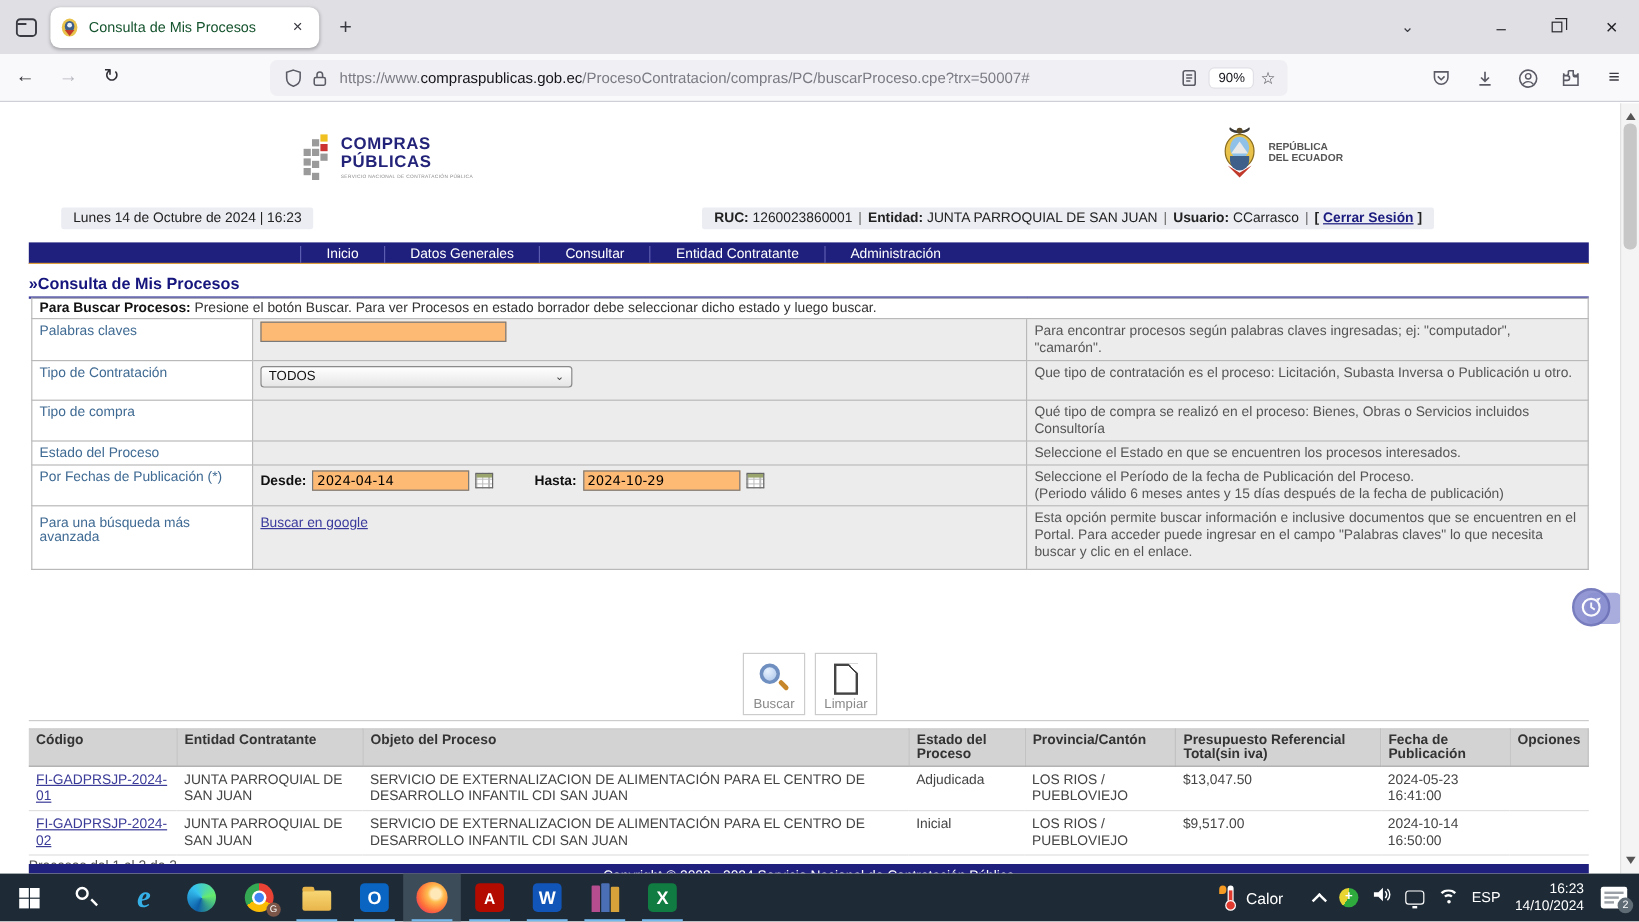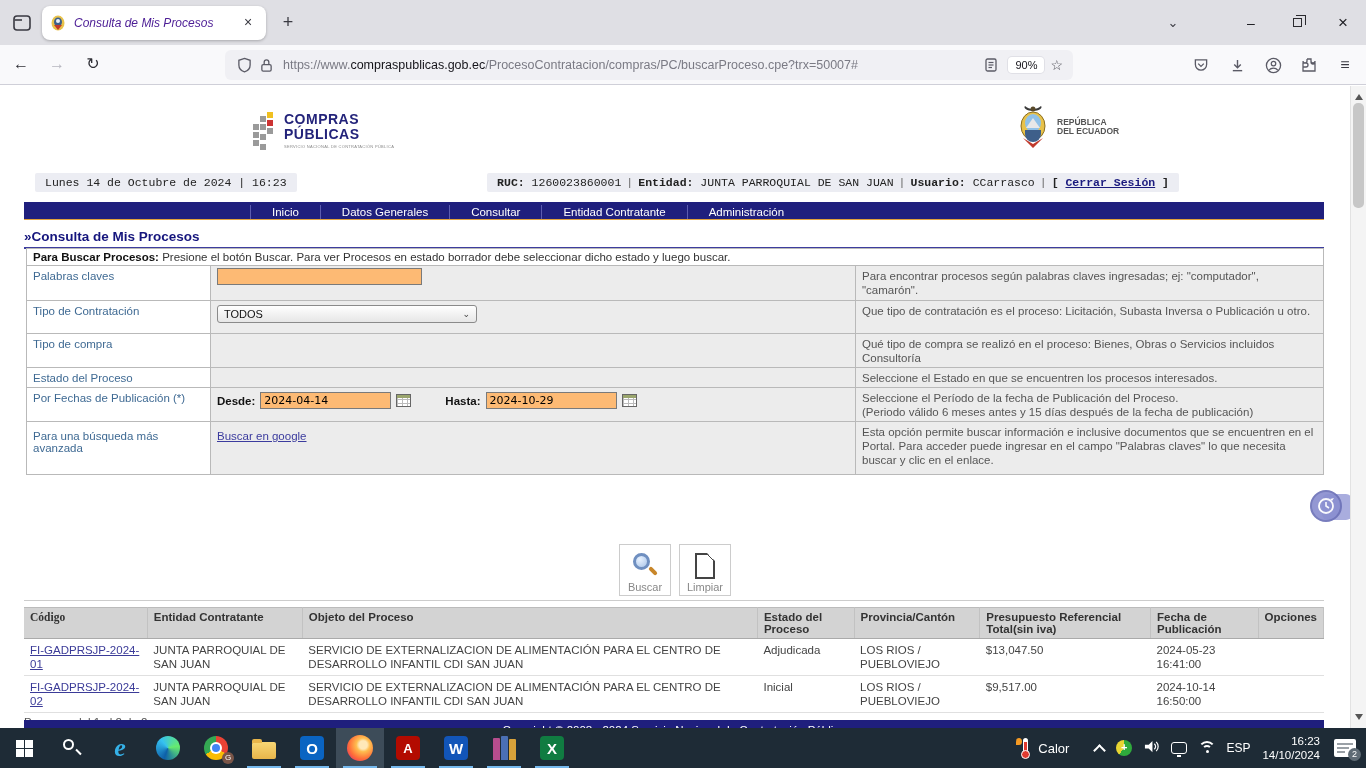--- a/index.html
+++ b/index.html
@@ -4,21 +4,21 @@
 <style>
   * { margin:0; padding:0; box-sizing:border-box; }
   html,body { width:1366px; height:768px; overflow:hidden; font-family:"Liberation Sans", sans-serif; }
   body { position:relative; background:#fff; }
 
   
   .tabbar { position:absolute; top:0; left:0; width:1366px; height:45px; background:#dfdfe4; display:flex; align-items:center; }
   .fxview { width:28px; height:28px; margin-left:8px; border-radius:4px; display:flex; align-items:center; justify-content:center; }
   .fxview svg { display:block; }
   .tab { position:relative; margin-left:6px; width:224px; height:34px; background:#fff; border-radius:8px; box-shadow:0 1px 3px rgba(0,0,0,.25); display:flex; align-items:center; padding:0 8px; }
-  .tab-title { flex:1; font-size:12px; color:#4c1d95; white-space:nowrap; overflow:hidden; margin-left:8px;font-style:italic; }
+  .tab-title { flex:1; font-size:12px; color:#14532d; white-space:nowrap; overflow:hidden; margin-left:8px; }
   .tab-close { width:20px; height:20px; border-radius:4px; text-align:center; line-height:18px; font-size:14px; color:#3a3a42; }
   .newtab { width:28px; height:28px; margin-left:8px; border-radius:4px; text-align:center; line-height:26px; font-size:18px; color:#3a3a42; }
   .tabbar-right { position:absolute; right:0; top:0; height:45px; display:flex; align-items:center; }
   .tab-list-btn { width:30px; text-align:center; font-size:13px; color:#3a3a42; margin-right:40px; }
   .winbtn { width:46px; height:45px; display:flex; align-items:center; justify-content:center; color:#202025; font-size:14px; }
   .restore-glyph { width:9px; height:9px; border:1px solid #2a2a2e; position:relative; background:#dfdfe4; }
   .restore-glyph::before { content:""; position:absolute; left:2px; top:-4px; width:9px; height:9px; border:1px solid #2a2a2e; border-left:none; border-bottom:none; }
 
   .toolbar { position:absolute; top:45px; left:0; width:1366px; height:40px; background:#f9f9fb; border-bottom:1px solid #cfcfd8; display:flex; align-items:center; }
   .navbtn { width:30px; height:30px; margin-left:6px; border-radius:4px; text-align:center; line-height:28px; font-size:16px; color:#2f2f36; }
@@ -39,21 +39,21 @@
   .logo-cp { position:absolute; left:253px; top:18px; display:flex; align-items:flex-start; }
   .mosaic { position:relative; width:26px; height:40px; }
   .mosaic i { position:absolute; width:6px; height:6px; background:#9a9a9a; }
   .cp-text { margin-left:5px; }
   .cp-line { font-size:14px; font-weight:bold; color:#23237a; line-height:15px; letter-spacing:.5px; font-family:"Liberation Sans",sans-serif; }
   .cp-tag { font-size:4px; color:#8a8a8a; margin-top:2px; letter-spacing:.3px; }
   .main-title { position:absolute; left:0; right:0; top:26px; text-align:center; font-size:23px; font-weight:bold; color:#1a1a7e; font-family:"Liberation Sans",sans-serif; }
   .logo-ec { position:absolute; left:1013px; top:10px; display:flex; align-items:center; }
   .ec-text { margin-left:4px; font-size:8.5px; font-weight:bold; color:#555; line-height:9px; }
 
-  .infobar { position:absolute; top:87px; left:0; width:1240px; height:20px; font-size:11.5px;font-family:Liberation Mono, monospace; }
+  .infobar { position:absolute; top:87px; left:16px; width:1240px; height:20px; font-size:11.5px; }
   .datebox { position:absolute; left:35px; top:0; background:#ecedf3; padding:3px 10px; color:#222; border-radius:2px; }
   .userbox { position:absolute; right:61px; top:0; background:#ecedf3; padding:3px 10px; color:#222; border-radius:2px; white-space:nowrap; }
   .userbox b { font-weight:bold; }
   .userbox .lg { font-weight:bold; text-decoration:underline; color:#1a1a7e; }
   .sep { color:#666; margin:0 5px; }
 
   .navbar { position:absolute; top:116px; left:24px; width:1300px; height:18px; background:#1f1f7d; border-bottom:1px solid #e0a13c; display:flex; align-items:flex-end; }
   .nav-spacer { width:226px; }
   .nav-item { color:#fff; font-size:11.5px; padding:0 21px; height:14px; line-height:14px; border-left:1px solid #5c5cb0; white-space:nowrap; }
   .nav-item:first-of-type { border-left:none; }
@@ -91,21 +91,21 @@
   .pageico::before { content:""; position:absolute; right:-2px; top:-2px; border-style:solid; border-width:0 8px 8px 0; border-color:transparent #fff transparent transparent; }
   .pageico::after { content:""; position:absolute; right:-2px; top:-2px; width:8px; height:8px; background:linear-gradient(225deg,transparent 50%,#444 50% 60%,#fff 60%); }
 
   .divider { position:absolute; top:514px; left:24px; width:1300px; border-top:1px solid #ccc; }
 
   .results { position:absolute; top:521px; left:24px; width:1300px; font-size:11.5px; color:#444; }
   .rtable { width:100%; border-collapse:collapse; }
   .rtable th { background:#d3d3d3; color:#333; text-align:left; font-weight:bold; padding:3px 6px; border-right:1px solid #c2c2c2; border-top:1px solid #bbb; border-bottom:1px solid #aaa; vertical-align:top; font-size:11.5px; }
   .rtable td { padding:4px 6px; vertical-align:top; border-bottom:1px solid #e0e0e0; line-height:14px; }
   .rtable a { color:#3b3b98; text-decoration:underline; }
-  .c-cod { width:124px;font-family:Liberation Serif, serif; } .c-ent { width:156px; } .c-obj { width:460px; } .c-est { width:97px; }
+  .c-cod { width:124px; } .c-ent { width:156px; } .c-obj { width:460px; } .c-est { width:97px; }
   .c-pro { width:126px; } .c-pre { width:172px; } .c-fec { width:108px; } .c-opc { width:52px; }
   .summary { margin-top:3px; color:#555; }
 
   .footerbar { position:absolute; top:634px; left:24px; width:1300px; height:24px; background:#1f1f7d; text-align:center; }
   .footerbar span { color:#fff; font-size:11.5px; line-height:15px; }
 
   .float-badge { position:absolute; top:404px; left:1310px; width:36px; height:34px; }
   .float-badge .tail { position:absolute; right:-6px; top:4px; width:30px; height:26px; background:#9a9fd8; border-radius:6px; opacity:.85; }
   .float-badge .circ { position:absolute; left:0; top:0; width:32px; height:32px; border-radius:50%; background:#8a8fd0; border:2px solid #6d72b8; opacity:.92; display:flex; align-items:center; justify-content:center; }
 

